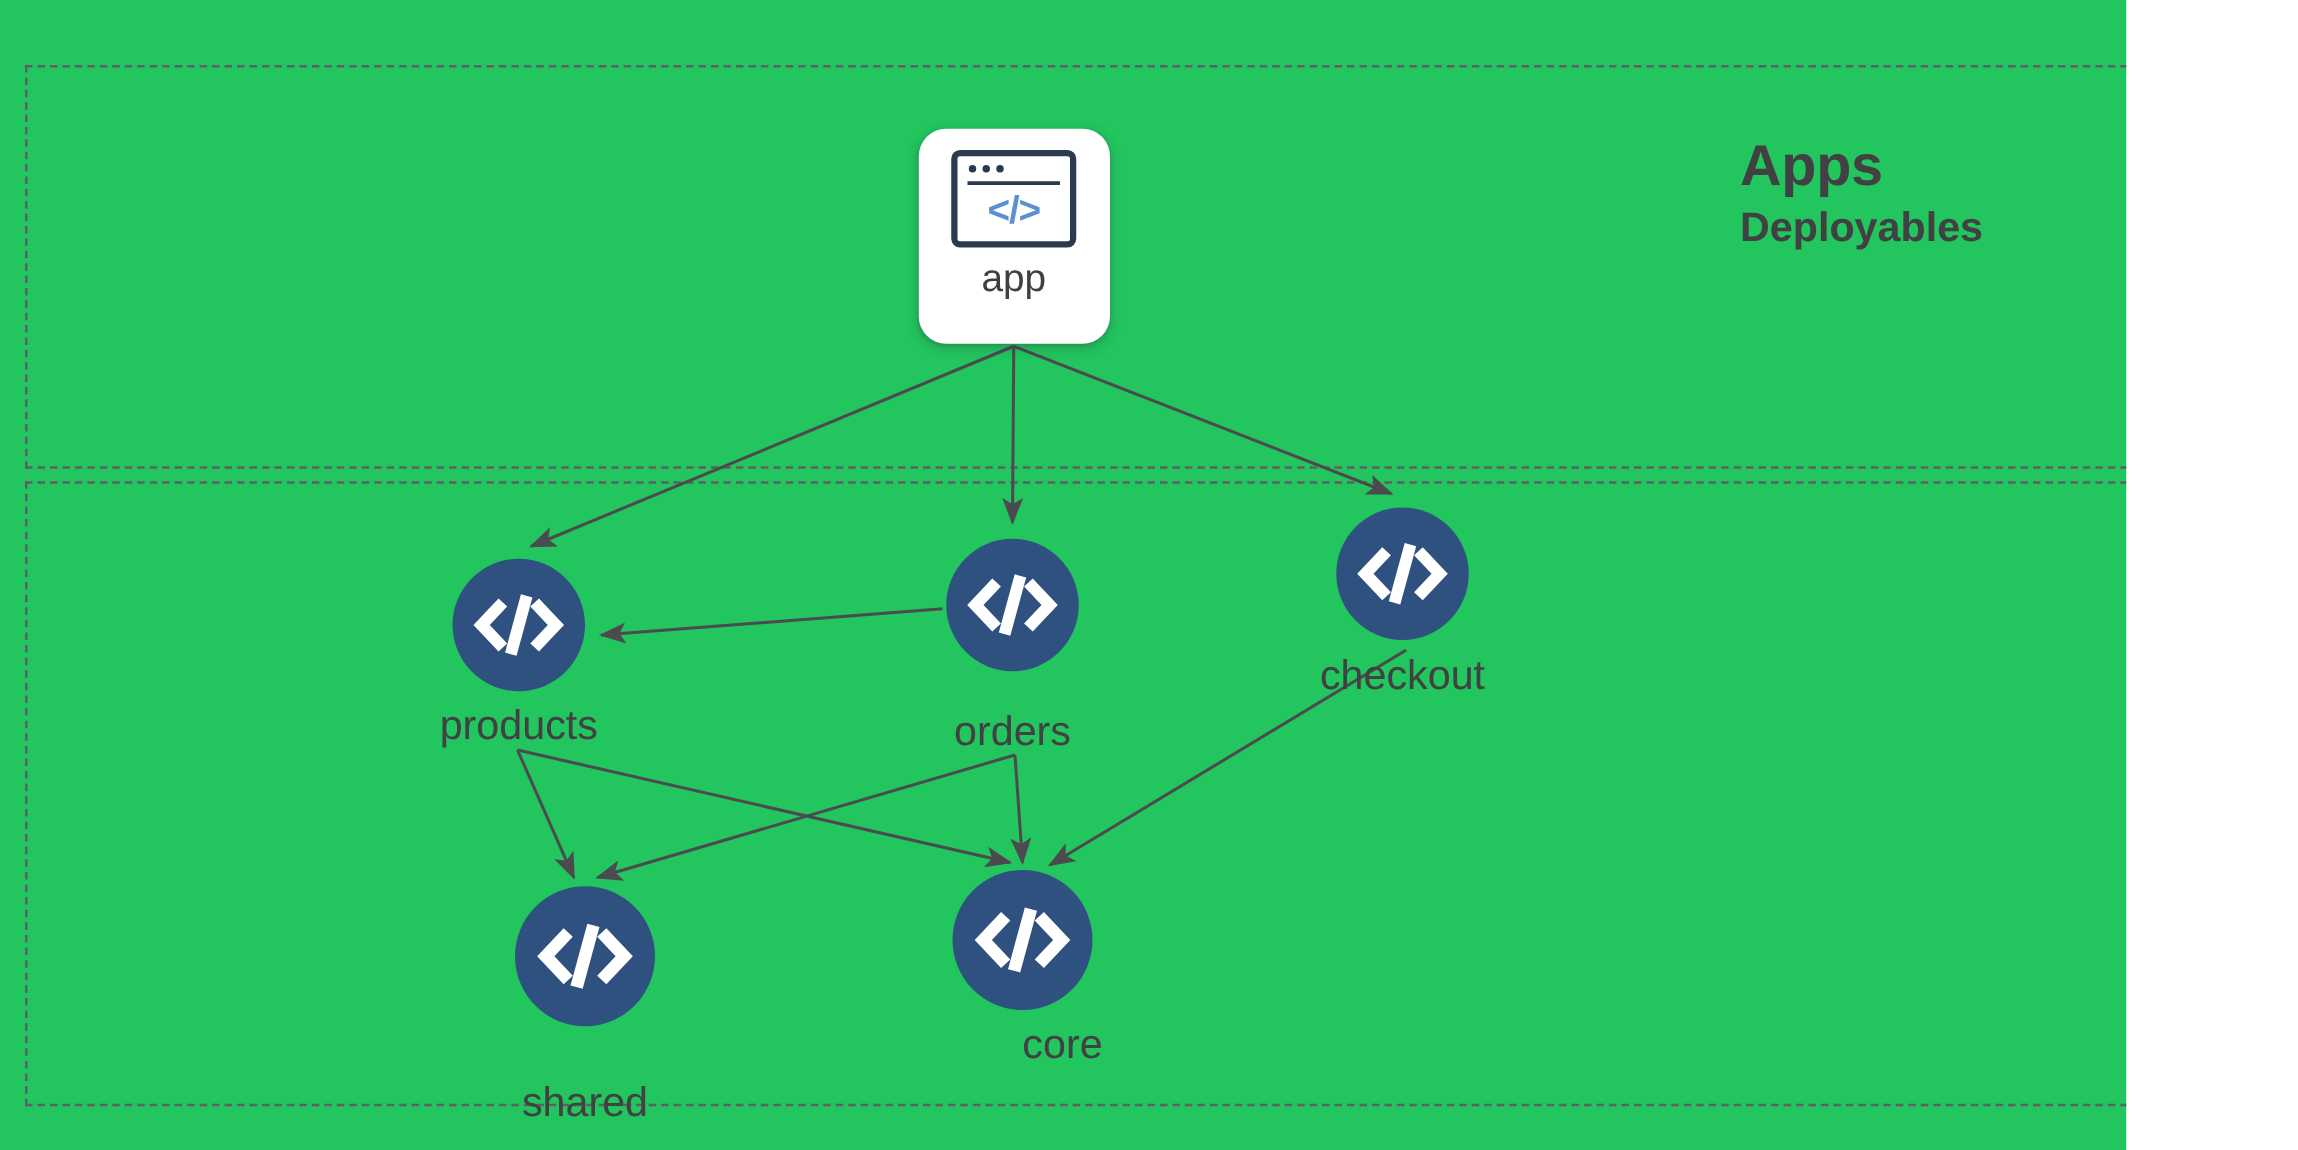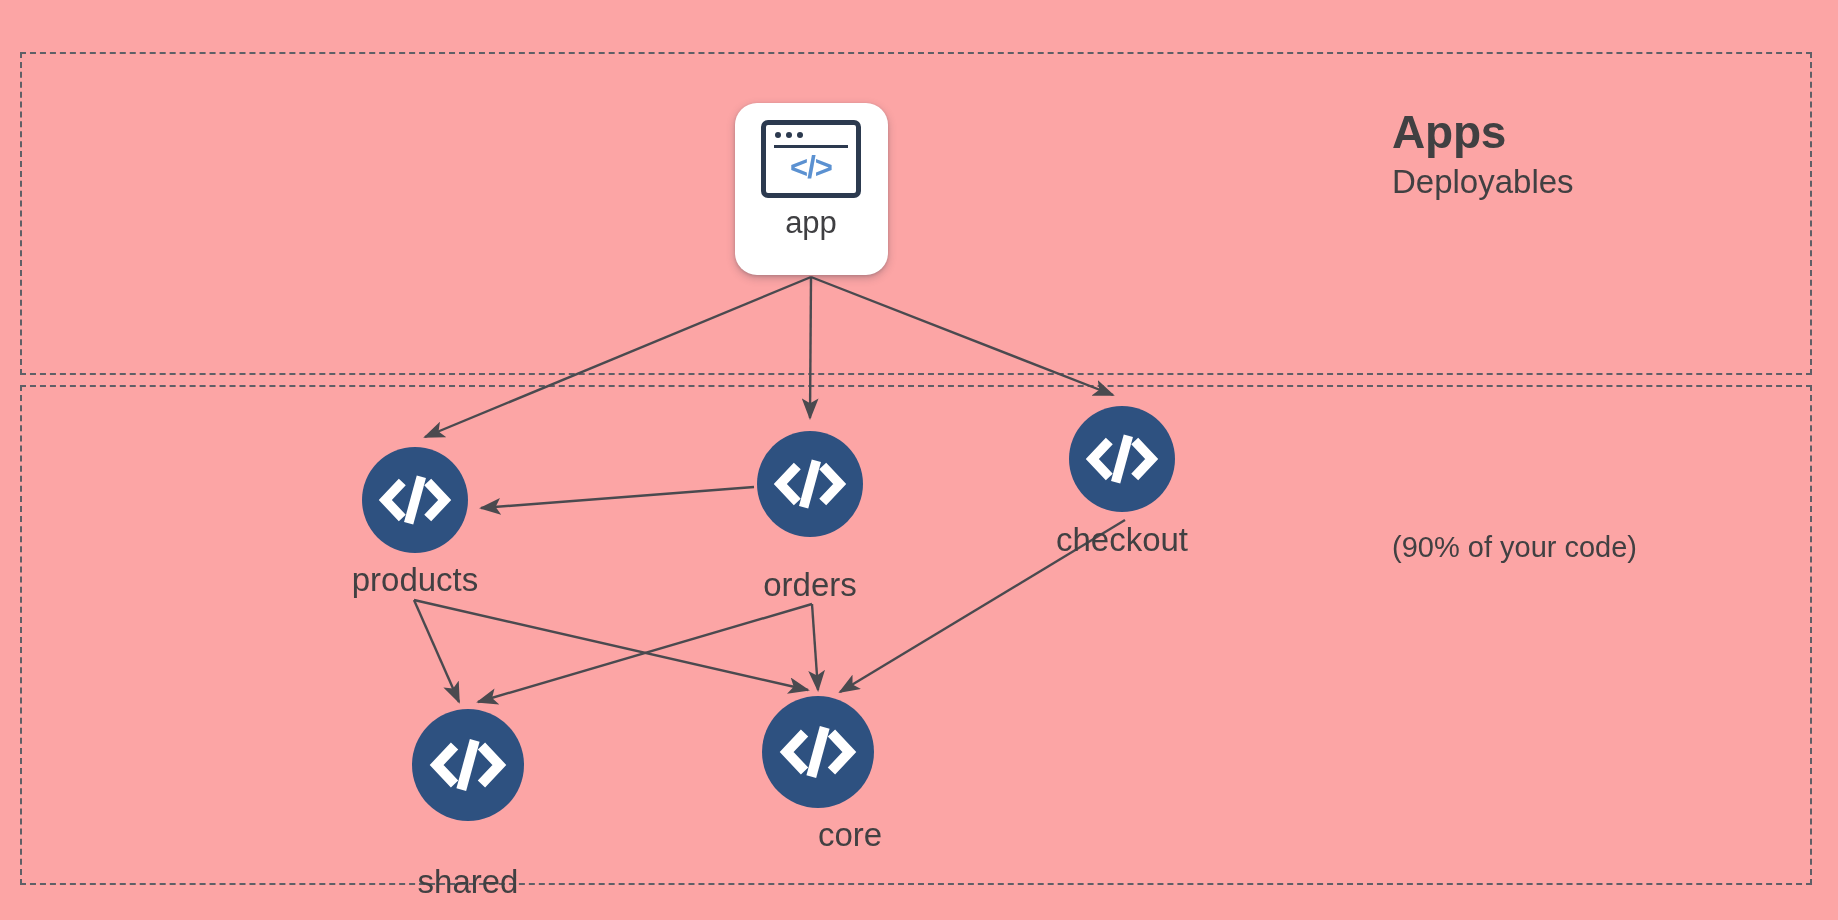--- a/index.html
+++ b/index.html
@@ -7,23 +7,23 @@
     margin: 0;
     padding: 0;
     background: #ffffff;
   }
   body {
     font-family: "Liberation Sans", "DejaVu Sans", sans-serif;
     -webkit-font-smoothing: antialiased;
   }
   #stage {
     position: relative;
-    width: 1838px;
+    width: 1701px;
     height: 920px;
-    background: #fca5a5;
+    background: #22c55e;
     overflow: hidden;
   }
 
   
   .section {
     position: absolute;
     border: 2px dashed #5f5f66;
     box-sizing: border-box;
     background: transparent;
   }
@@ -48,21 +48,21 @@
   }
   .legend .legend-title {
     font-size: 46px;
     font-weight: bold;
     color: #414042;
     letter-spacing: -0.2px;
     display: block;
   }
   .legend .legend-sub {
     font-size: 33px;
-    font-weight: normal;
+    font-weight: bold;
     color: #414042;
     display: block;
     margin-top: 6px;
   }
   #legend-apps { left: 1392px; top: 108px; }
   #legend-libs { left: 1392px; top: 522px; }
   #legend-libs .legend-sub { font-size: 29px; margin-top: 10px; }
 
   
   #edge-layer {
@@ -177,21 +177,20 @@
 <div id="stage">
 
   <div class="section" id="section-apps" style="left: 20px; top: 52px; width: 1792px; height: 323px; border-color: rgb(95, 95, 102);"></div>
   <div class="section" id="section-libs" style="left: 20px; top: 385px; width: 1792px; height: 500px; border-color: rgb(95, 95, 102);"></div>
 
   <div class="legend" id="legend-apps" style="left: 1392px; top: 108px;">
     <span class="legend-title">Apps</span>
     <span class="legend-sub">Deployables</span>
   </div>
   <div class="legend" id="legend-libs" style="left: 1392px; top: 522px;">
-    <span class="legend-sub">(90% of your code)</span>
   </div>
 
   <svg id="edge-layer" viewBox="0 0 1838 920" xmlns="http://www.w3.org/2000/svg">
     <defs>
       <marker id="arrowhead" markerWidth="9" markerHeight="7" refX="8.2" refY="3.5" orient="auto" markerUnits="strokeWidth">
         <path d="M 0 0 L 9 3.5 L 0 7 L 2.1 3.5 Z" fill="#4a4a4f"></path>
       </marker>
     </defs>
     <g id="edge-group">
         <path class="edge-path" d="M 811 277 L 425 437" stroke="#4a4a4f" marker-end="url(#arrowhead)"></path>

